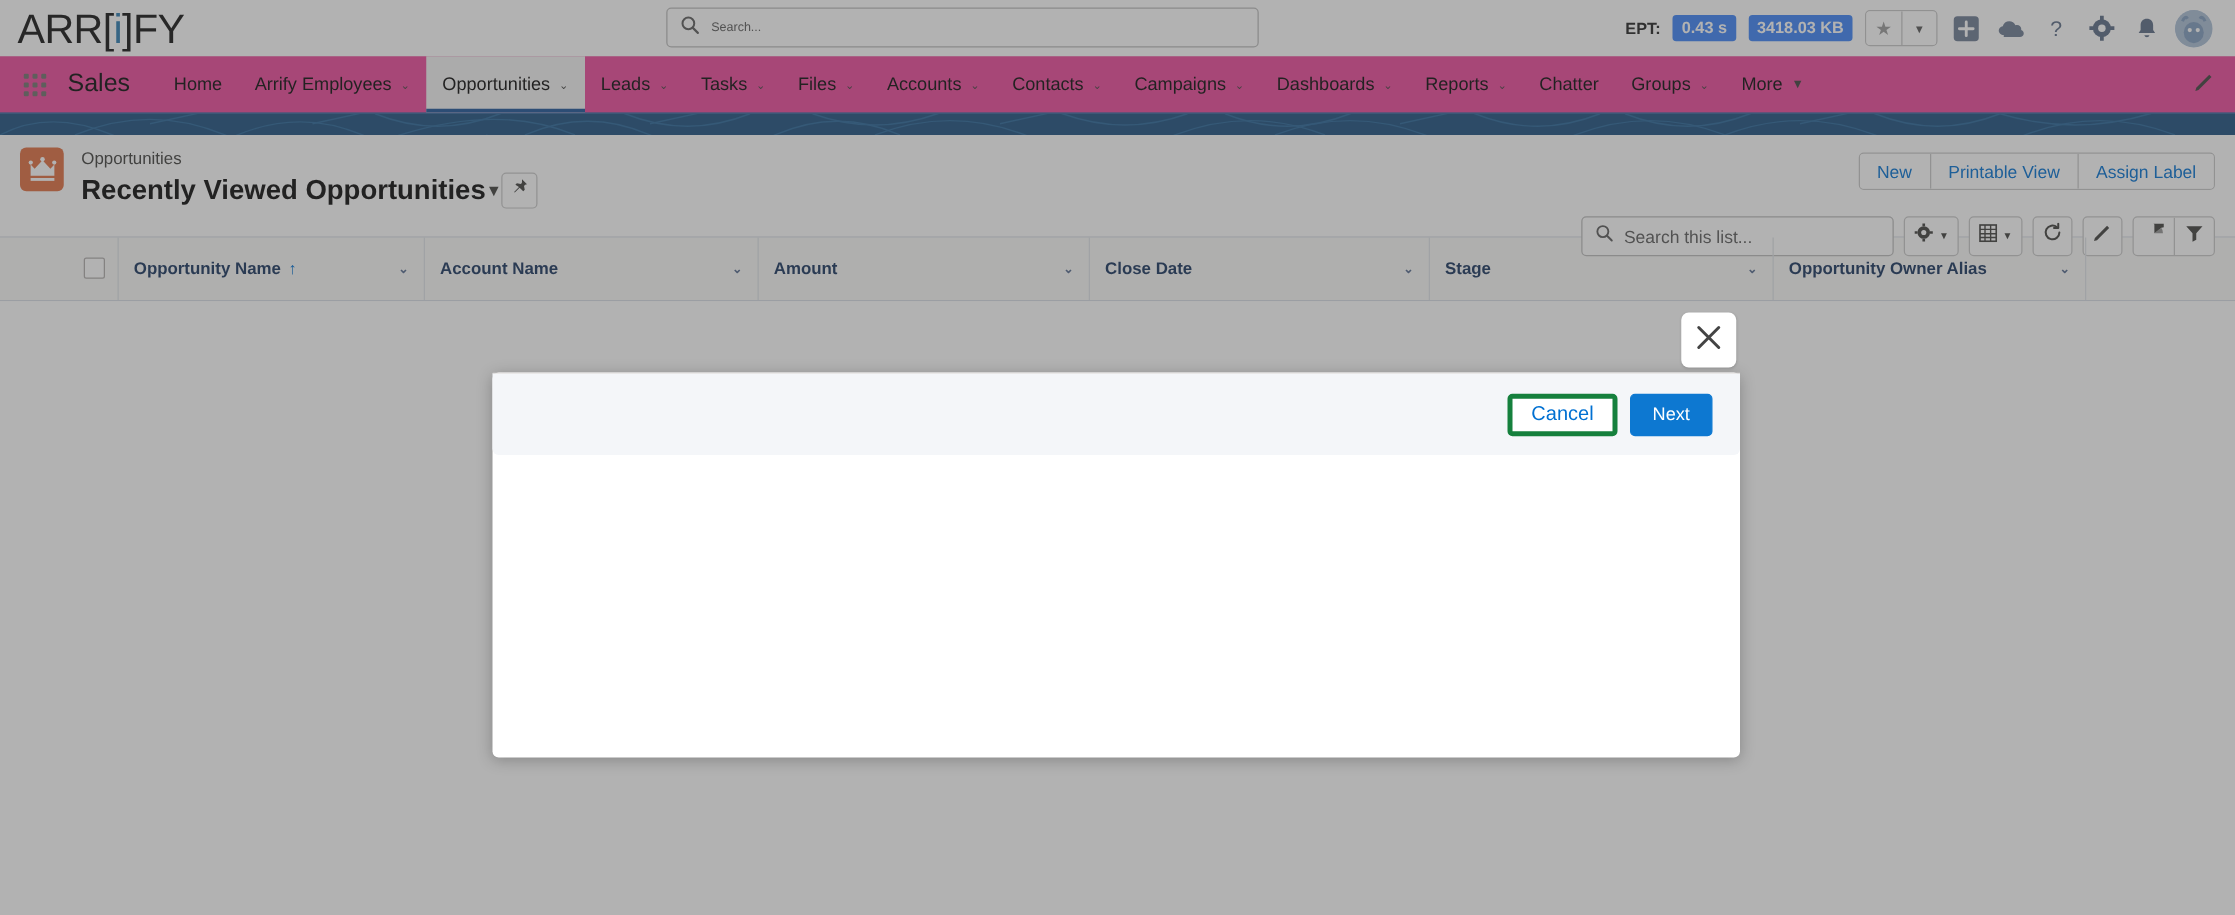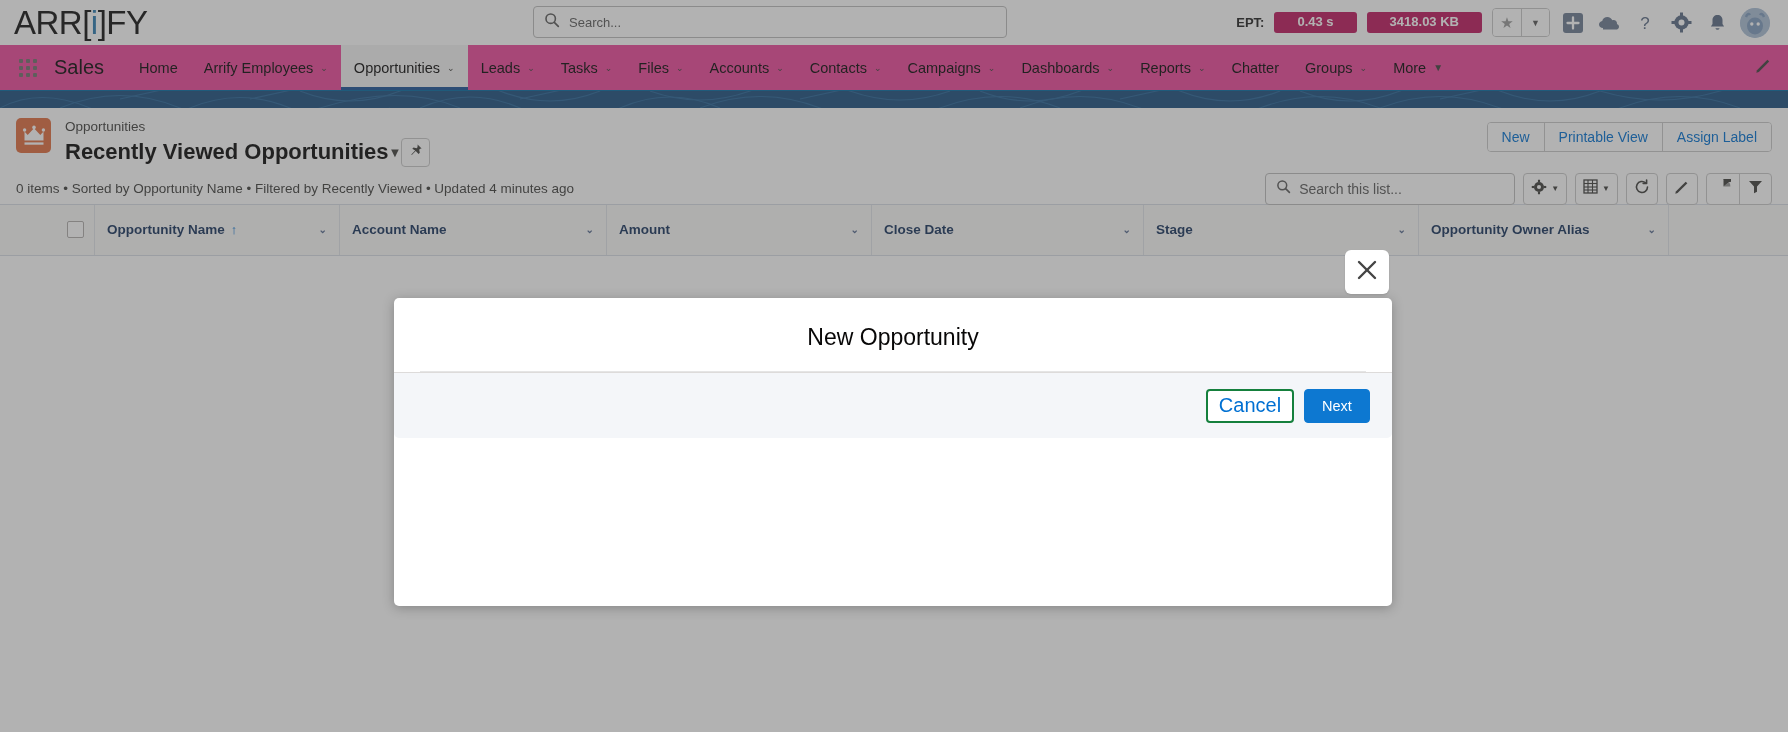--- a/index.html
+++ b/index.html
@@ -22,30 +22,30 @@
   .logo {
     font-size:33px; letter-spacing:-0.5px; color:#16325c;
     font-weight:400; line-height:1; color:#111;
   }
   .logo .i { color:#2a7ab0; }
   .gh-search {
     position:absolute; left:533px; top:6px; width:474px; height:32px;
     border:1px solid #bcbcbc; border-radius:4px; background:#fff;
     display:flex; align-items:center; padding:0 10px; gap:9px;
   }
-  .gh-search .ph { color:#5a5a5a; font-size:13px; }
+  .gh-search .ph { color:#5a5a5a; font-size:10px; }
   .gh-right {
     margin-left:auto; display:flex; align-items:center; gap:10px;
     padding-right:4px;
     text-align:right;
   }
   .ept-label { font-size:13px; font-weight:bold; color:#222; }
   .ept-badge {
-    background:#be185d; color:#fff; font-size:13px; font-weight:bold;
-    padding:3px 23px; border-radius:3px; line-height:1.1;
+    background:#3b82f6; color:#fff; font-size:13px; font-weight:bold;
+    padding:3px 7px; border-radius:3px; line-height:1.1;
   }
   .star-group { display:flex; border:1px solid #c6c6c6; border-radius:4px; overflow:hidden; }
   .star-group .cell {
     width:28px; height:27px; display:flex; align-items:center; justify-content:center;
     background:#fff; color:#9a9a9a; font-size:15px;
   }
   .star-group .cell + .cell { border-left:1px solid #c6c6c6; font-size:9px; color:#555; }
   .gh-icon {
     width:26px; height:26px; display:flex; align-items:center;
     justify-content:center; color:#54698d;
@@ -181,22 +181,22 @@
   .radio.checked::after {
     content:""; width:9px; height:9px; border-radius:50%; background:#0070d2; display:block;
   }
   .rt-text { font-size:15px; color:#3e3e3c; white-space:nowrap; }
   .modal-footer {
     height:66px; background:#f4f6f9; border-top:1px solid #dddbda;
     border-radius:0 0 5px 5px; display:flex; align-items:center;
     justify-content:flex-end; gap:10px; padding-right:22px;
   }
   .btn-neutral {
-    min-width:88px; height:34px; border:2px solid #15803d; border-radius:4px;
-    background:#fff; color:#0070d2; font-size:20px;
+    min-width:88px; height:34px; border:4px solid #15803d; border-radius:4px;
+    background:#fff; color:#0070d2; font-size:16px;
     display:flex; align-items:center; justify-content:center;
   }
   .btn-brand {
     min-width:66px; height:34px; border:1px solid #0d78d1; border-radius:4px;
     background:#0d78d1; color:#fff; font-size:14.5px;
     display:flex; align-items:center; justify-content:center;
   }
 </style>
 </head>
 <body>
@@ -403,21 +403,20 @@
     </div>
 
     <div class="ph-actions">
       <div class="btn">New</div>
       <div class="btn">Printable View</div>
       <div class="btn">Assign Label</div>
     </div>
   </div>
 
   <div class="list-bar">
-    <div class="list-status">0 items • Sorted by Opportunity Name • Filtered by Recently Viewed • Updated 4 minutes ago</div>
 
     <div class="list-tools">
       <div class="list-search">
         <span>
           <svg width="15" height="15" viewBox="0 0 16 16">
               <circle cx="6.7" cy="6.7" r="4.7" fill="none" stroke="#5a5a5a" stroke-width="1.6"></circle>
               <line x1="10.3" y1="10.3" x2="14.3" y2="14.3" stroke="#5a5a5a" stroke-width="1.7" stroke-linecap="round"></line>
             </svg>
         </span>
         <span class="ph">Search this list...</span>
@@ -529,23 +528,20 @@
   <div class="modal-close">
     <span>
       <svg width="26" height="26" viewBox="0 0 26 26">
           <line x1="5" y1="5" x2="21" y2="21" stroke="#444" stroke-width="2.4" stroke-linecap="round"></line>
           <line x1="21" y1="5" x2="5" y2="21" stroke="#444" stroke-width="2.4" stroke-linecap="round"></line>
         </svg>
     </span>
   </div>
 
   <div class="modal">
-    <div class="modal-header">
-      <div class="modal-title">New Opportunity</div>
-    </div>
 
 
     <div class="modal-footer">
       <div class="btn-neutral">Cancel</div>
       <div class="btn-brand">Next</div>
     </div>
   </div>
 
 </div>
 

